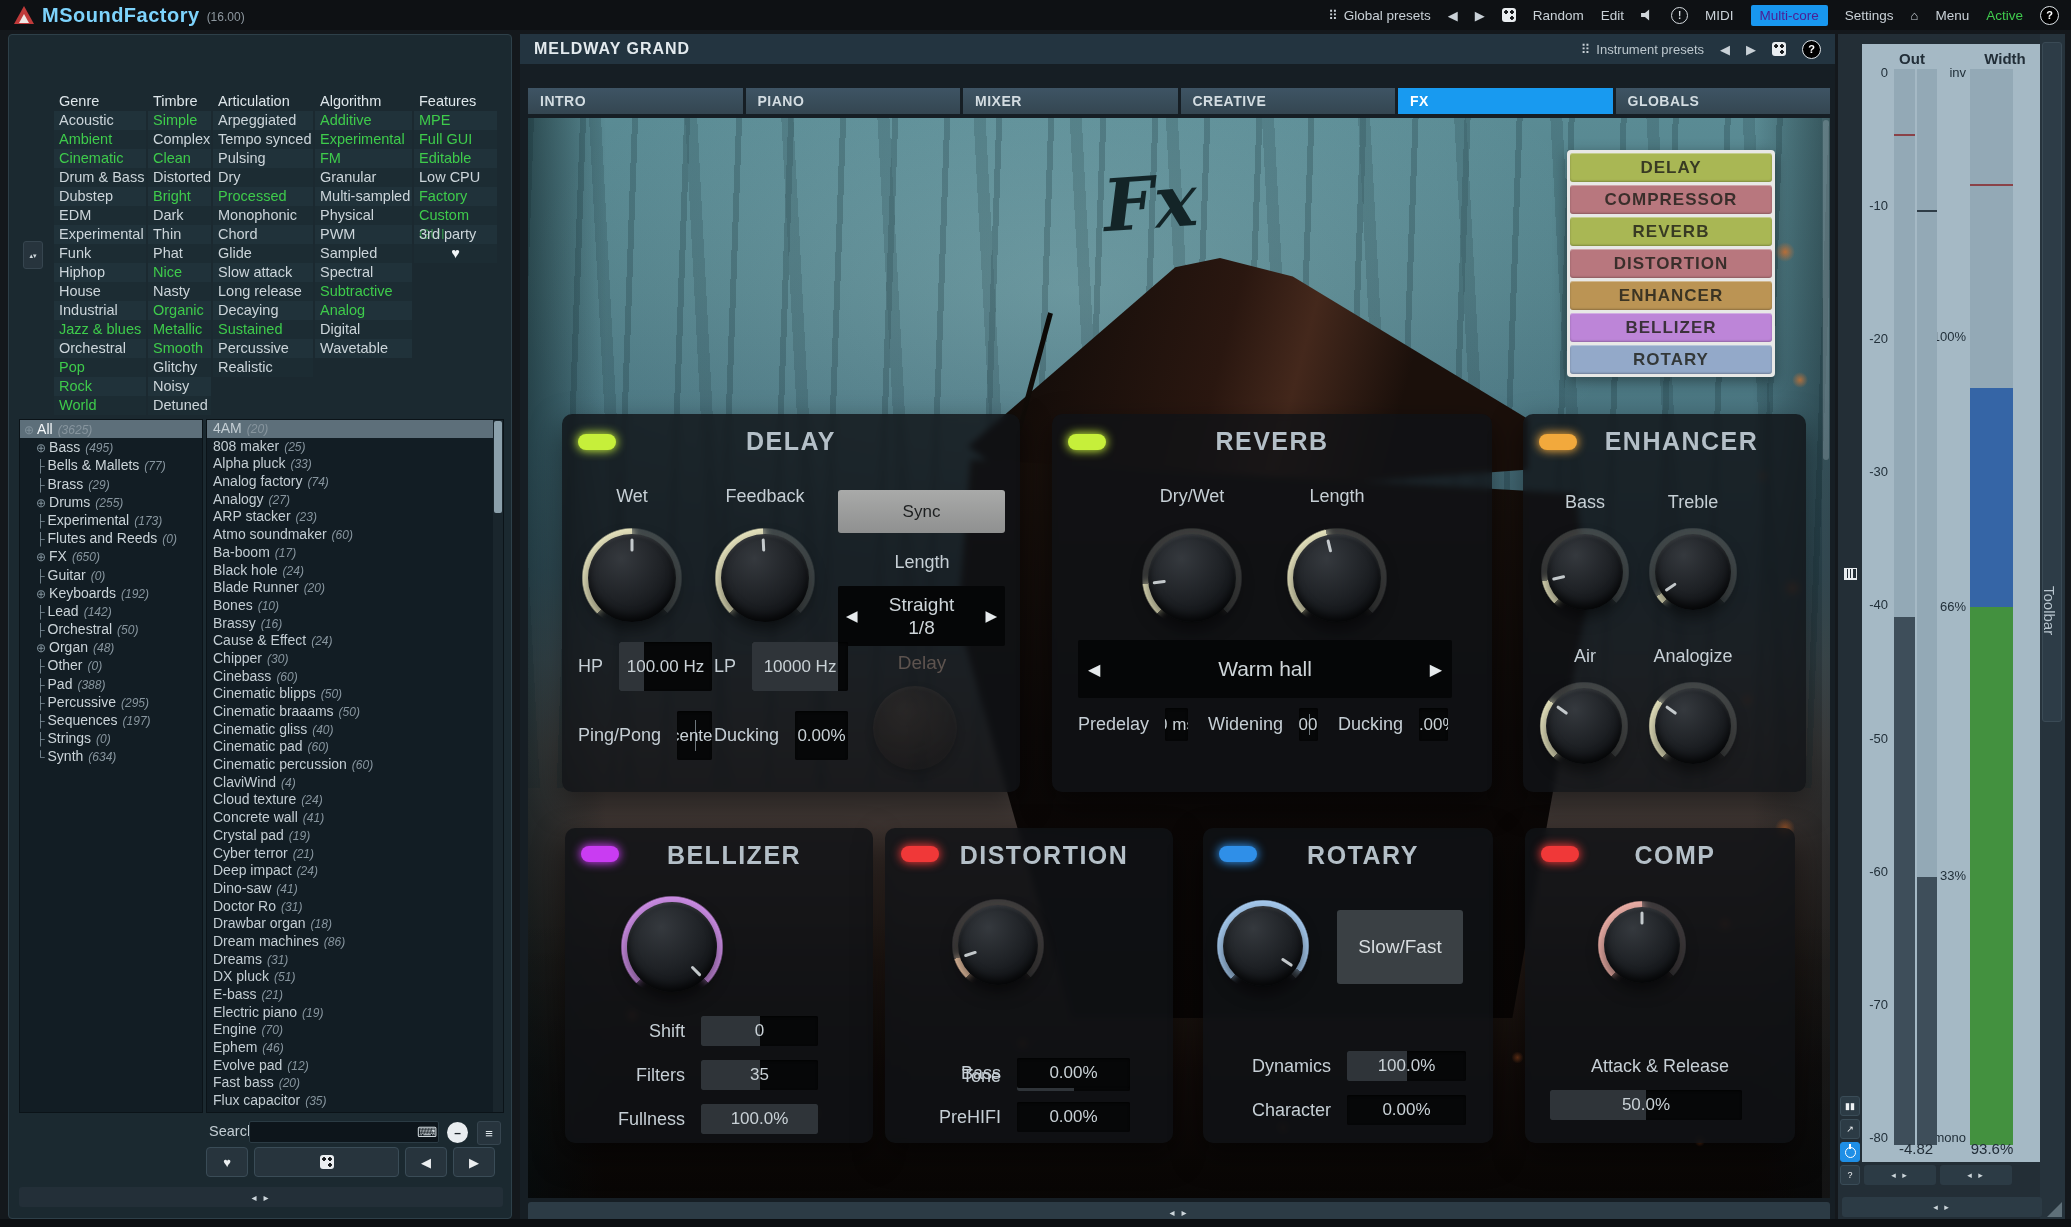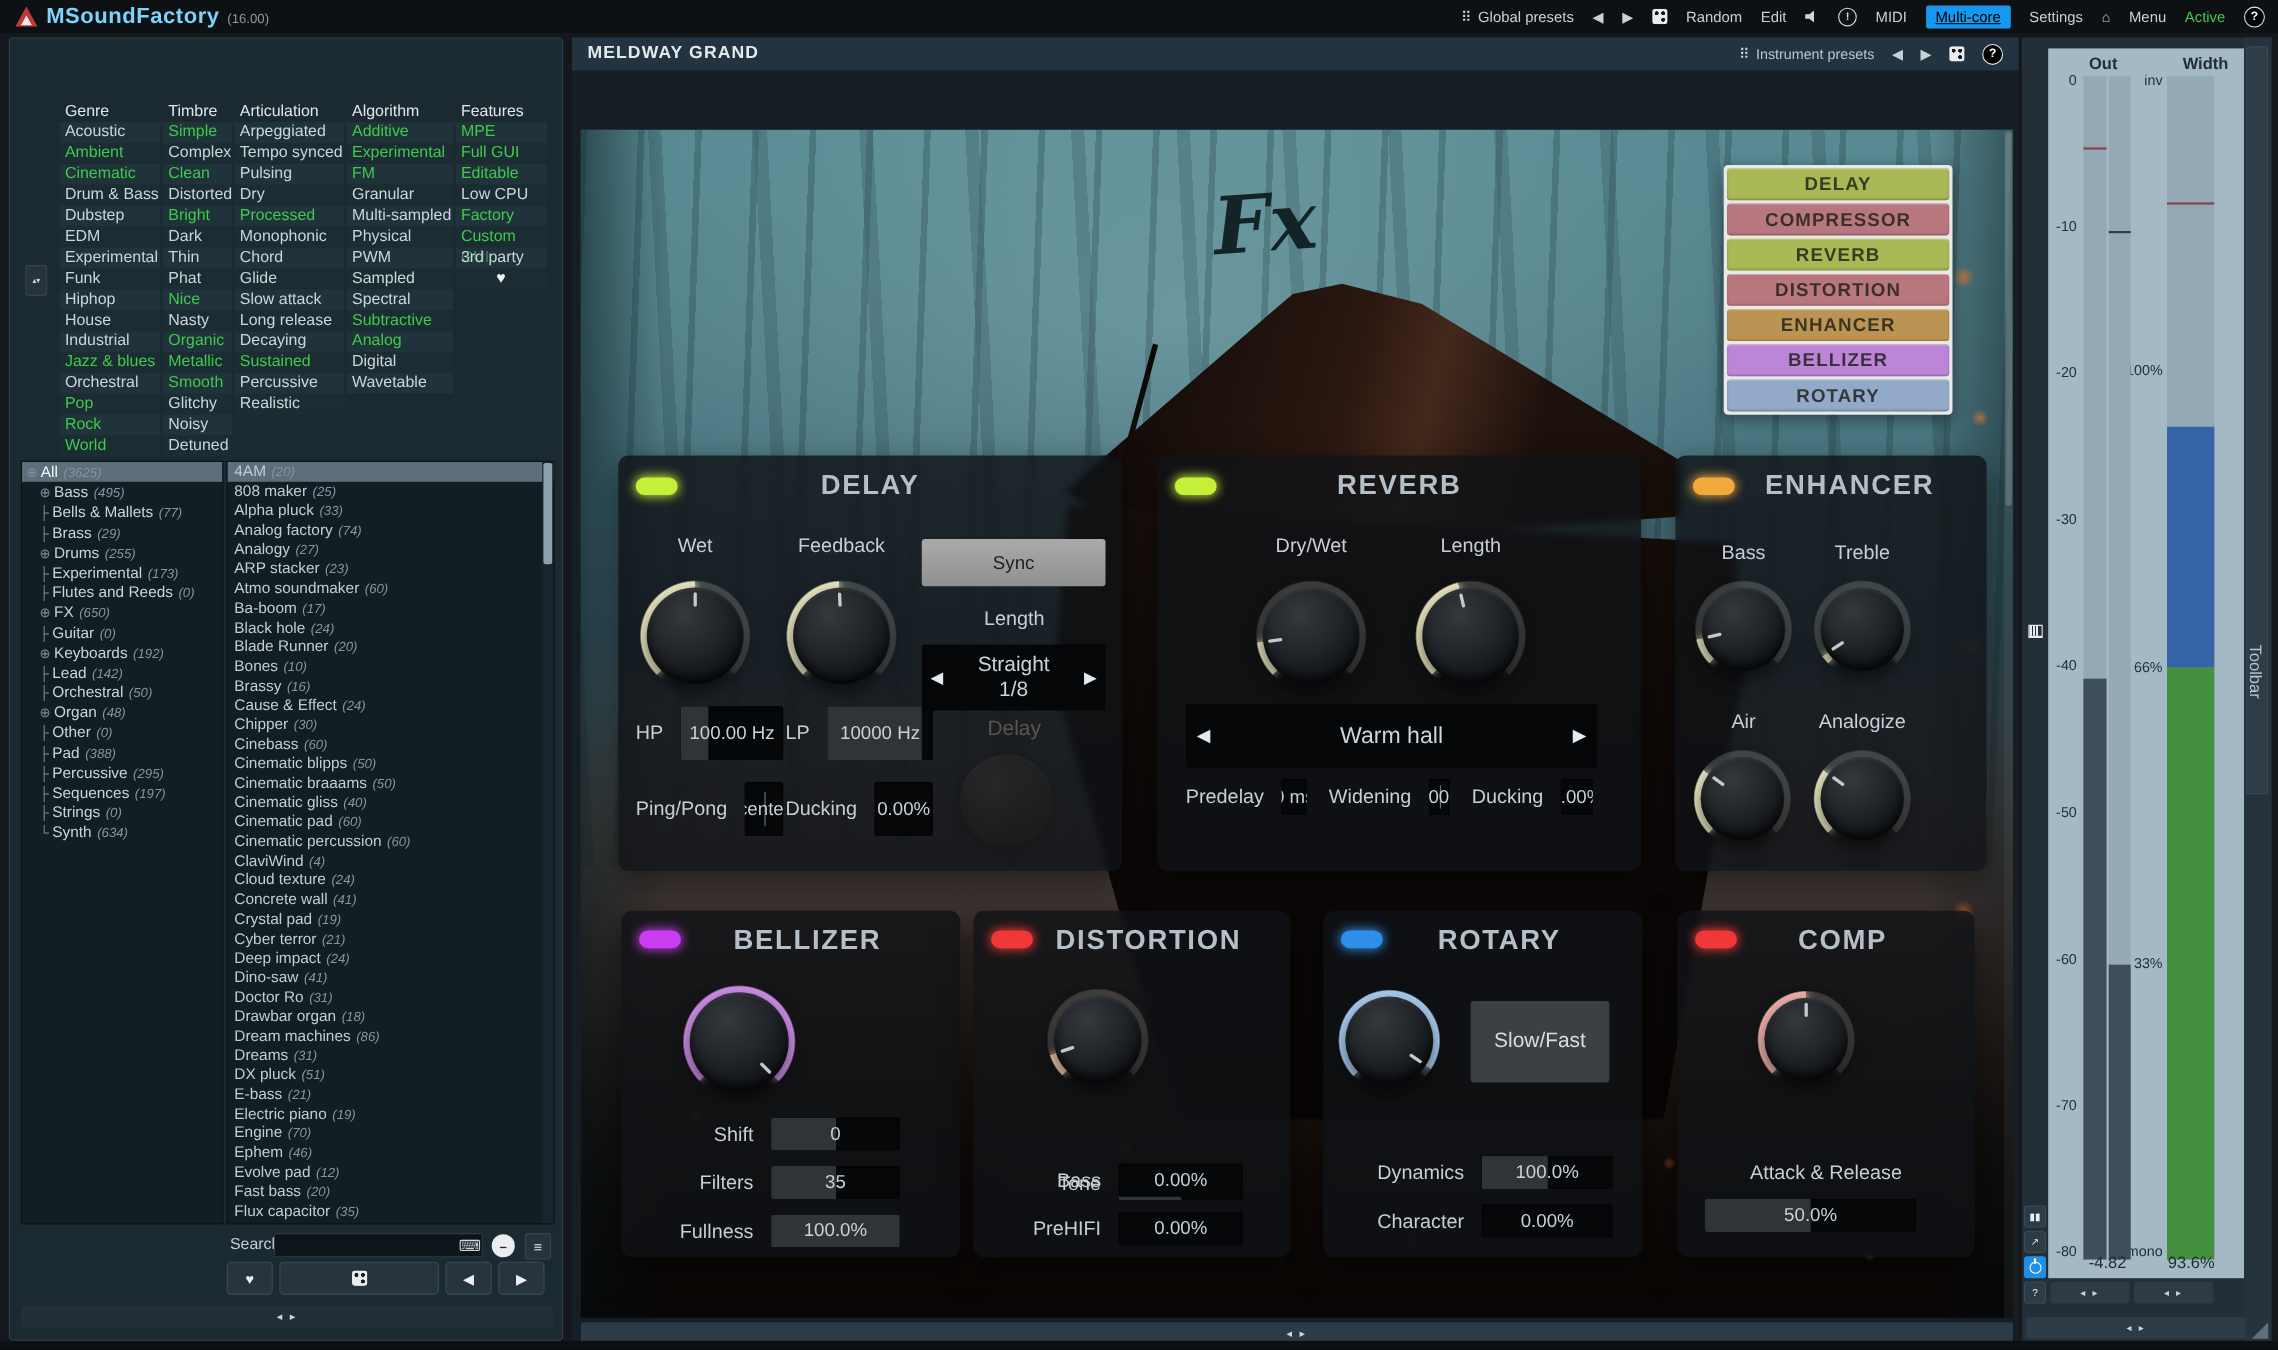--- a/index.html
+++ b/index.html
@@ -11,21 +11,21 @@
           display:flex;align-items:center;padding-left:14px;box-sizing:border-box;}
   .logo-tri{width:0;height:0;border-left:10px solid transparent;border-right:10px solid transparent;
             border-bottom:18px solid #bf3a3a;position:relative;display:inline-block;margin-right:8px;}
   .logo-tri::after{content:"";position:absolute;left:-5px;top:8px;width:0;height:0;
             border-left:5px solid transparent;border-right:5px solid transparent;border-bottom:9px solid #efe7e4;}
   .apptitle{font-size:20px;font-weight:bold;color:#7dd3fc;letter-spacing:0.5px;}
   .appver{font-size:12px;color:#8d979e;margin-left:7px;margin-top:3px;}
   .tb-right{margin-left:auto;display:flex;align-items:center;gap:17px;padding-right:12px;font-size:13.5px;color:#c9d1d7;}
   .tb-item{display:flex;align-items:center;gap:6px;cursor:default;white-space:nowrap;}
   .tbicon{font-size:13px;color:#c9d1d7;}
-  .multicore{background:#1897ef;color:#000000;padding:3px 9px;border-radius:2px;text-decoration:underline;}
+  .multicore{background:#1897ef;color:#4c1d95;padding:3px 9px;border-radius:2px;}
   .active-label{color:#3fca4d;}
   .helpcirc{width:17px;height:17px;border-radius:50%;background:#000;border:1px solid #dfe5e9;color:#fff;
             display:flex;align-items:center;justify-content:center;font-size:11px;font-weight:bold;}
   .alert-circ{width:15px;height:15px;border-radius:50%;border:1.5px solid #d6dce0;color:#d6dce0;
               display:flex;align-items:center;justify-content:center;font-size:10px;font-weight:bold;}
   .spk{width:13px;height:12px;background:#cfd6da;clip-path:polygon(0 33%,30% 33%,62% 5%,62% 95%,30% 67%,0 67%);}
   .dice{width:14px;height:14px;background:#e9edf0;border-radius:3px;position:relative;
         background-image:radial-gradient(circle 1.6px at 29% 29%,#16191c 1.6px,transparent 2px),
                          radial-gradient(circle 1.6px at 71% 71%,#16191c 1.6px,transparent 2px),
                          radial-gradient(circle 1.6px at 71% 29%,#16191c 1.6px,transparent 2px);}
@@ -431,20 +431,28 @@
             <span>Instrument presets</span>
           </span>
         <span class="tbicon">◀</span>
         <span class="tbicon">▶</span>
         <span class="dice"></span>
         <span class="helpcirc">
             <span>?</span>
           </span>
       </div>
     </div>
+    <div id="tabs">
+        <div class="tab">INTRO</div>
+        <div class="tab">PIANO</div>
+        <div class="tab">MIXER</div>
+        <div class="tab">CREATIVE</div>
+        <div class="tab active">FX</div>
+        <div class="tab">GLOBALS</div>
+      </div>
 
     <div class="scene">
       <div class="trees"></div>
       <div class="piano-lid"></div>
       <div class="piano-stick"></div>
       <div class="piano-body"></div>
       <div class="foliage"></div>
       <div class="floor"></div>
       <div class="fxlogo">Fx</div>
       <div id="fx-chain">

